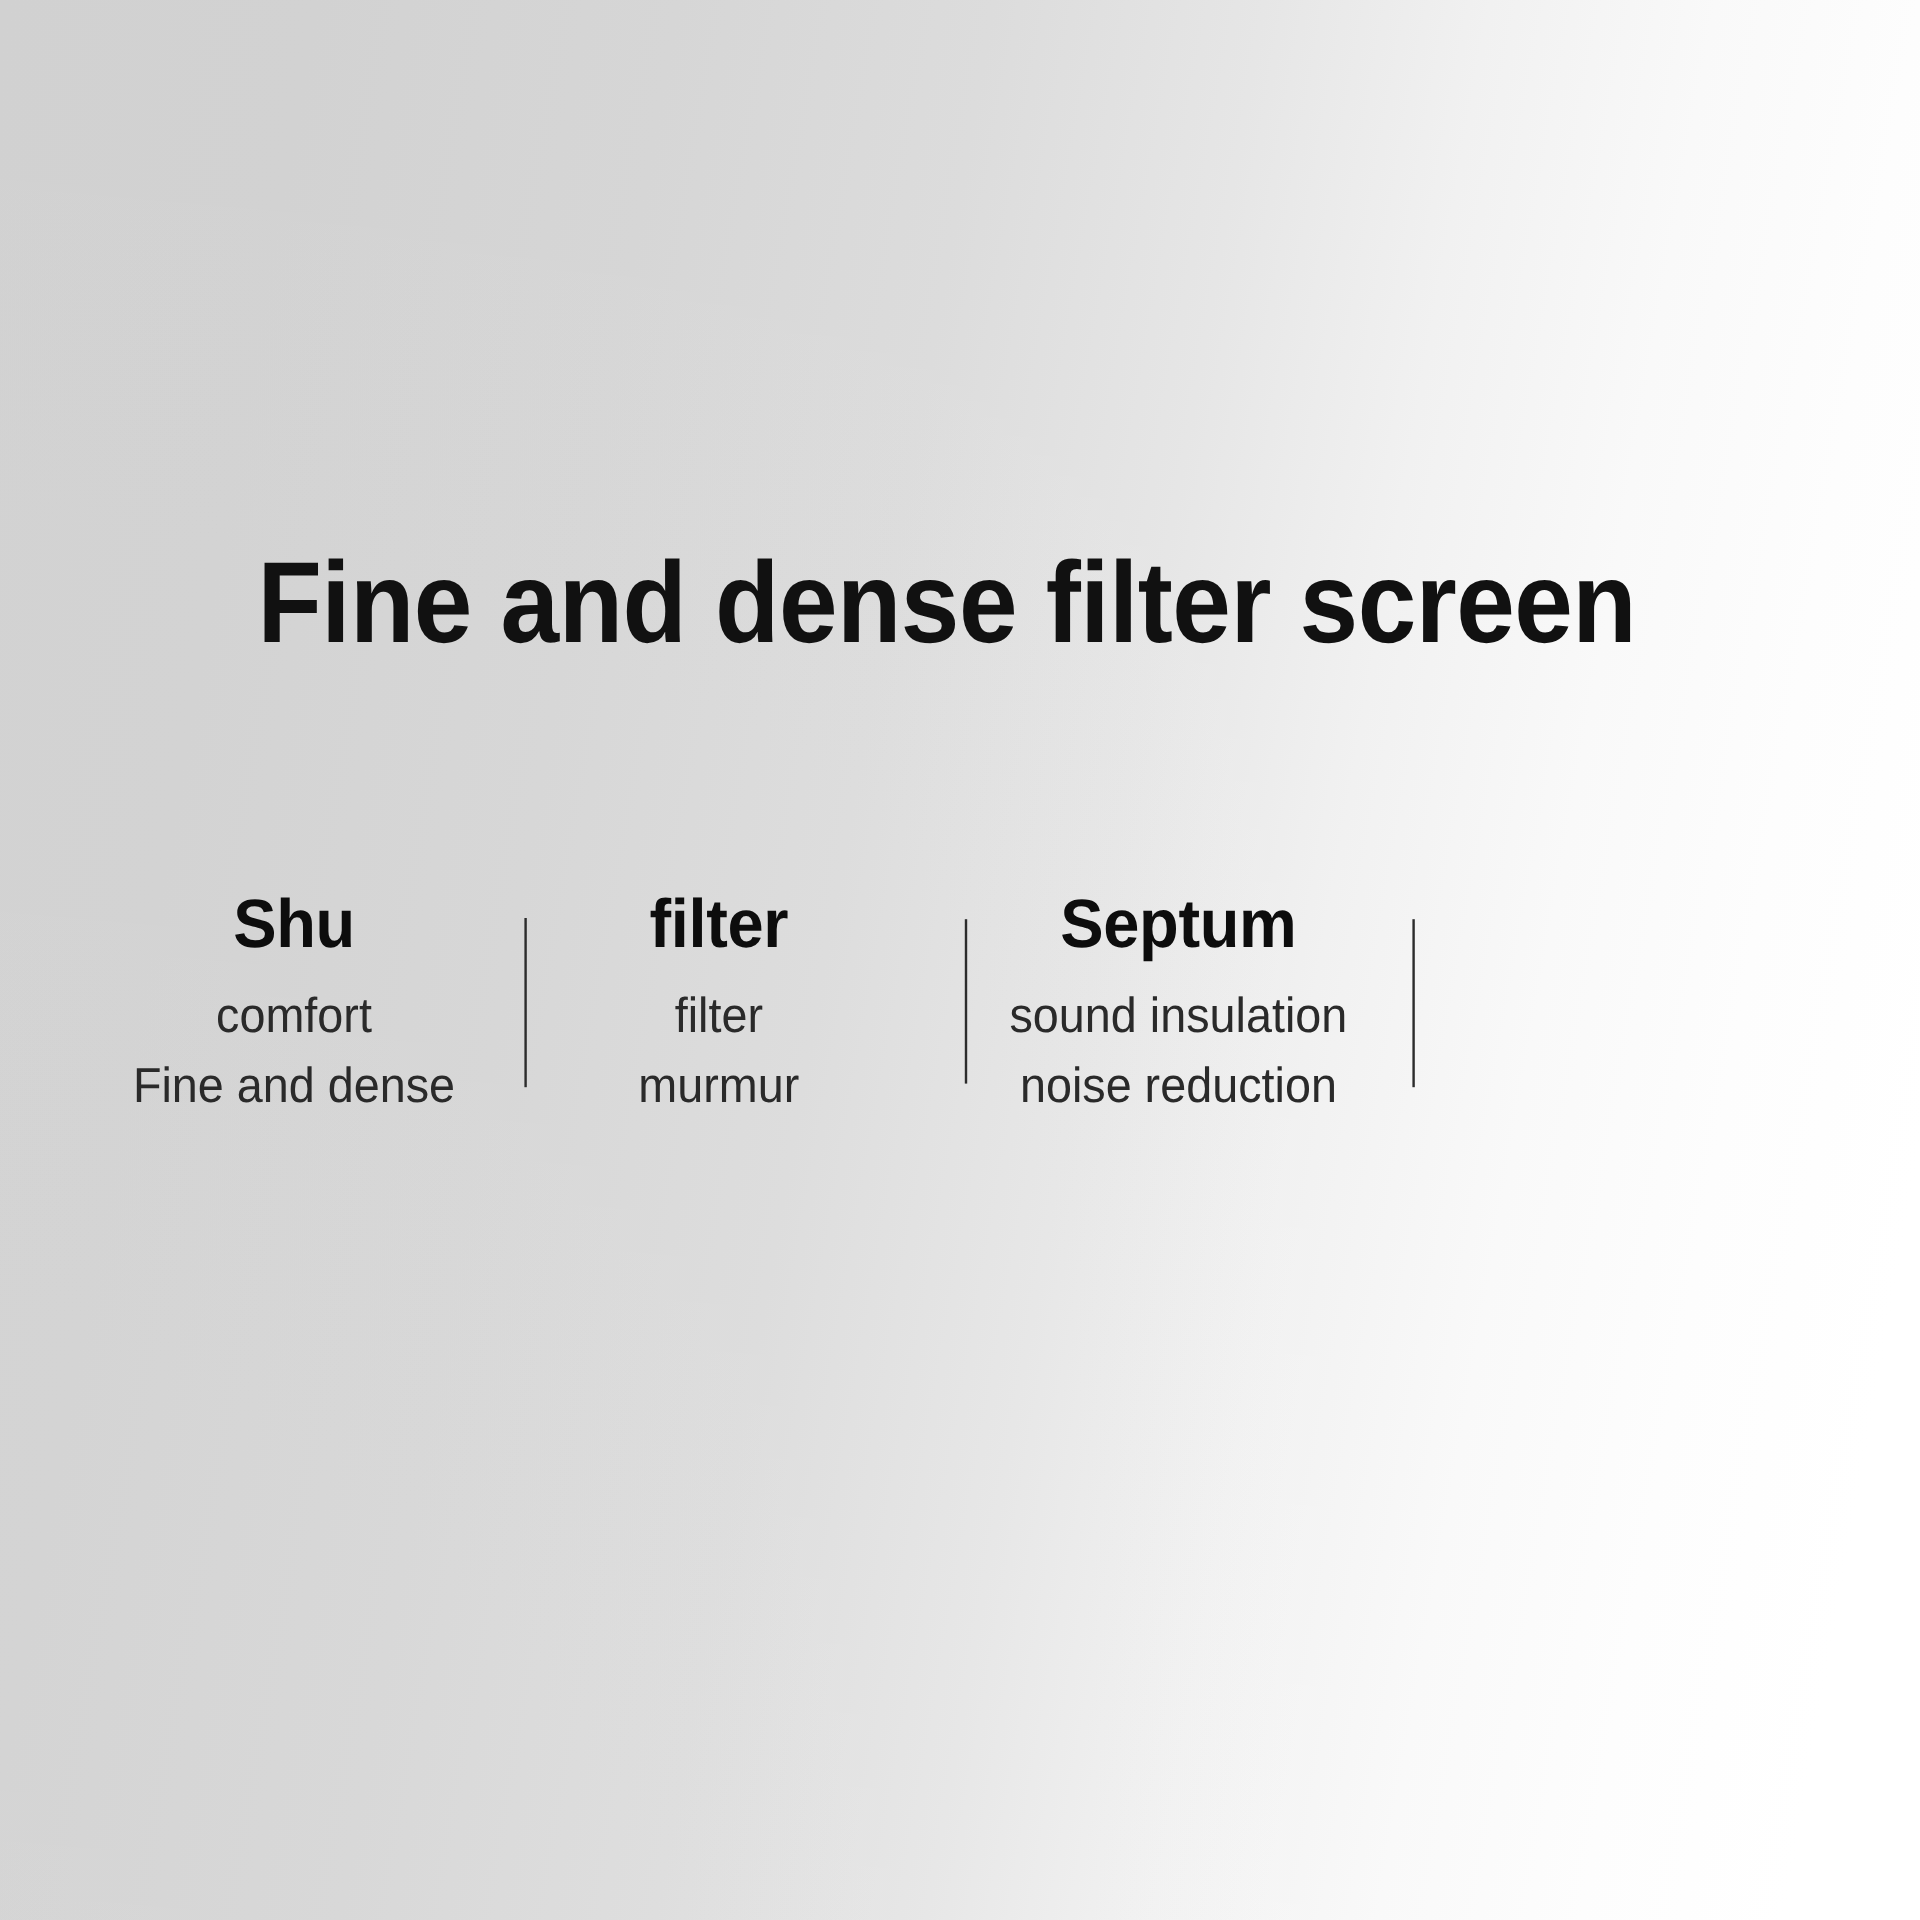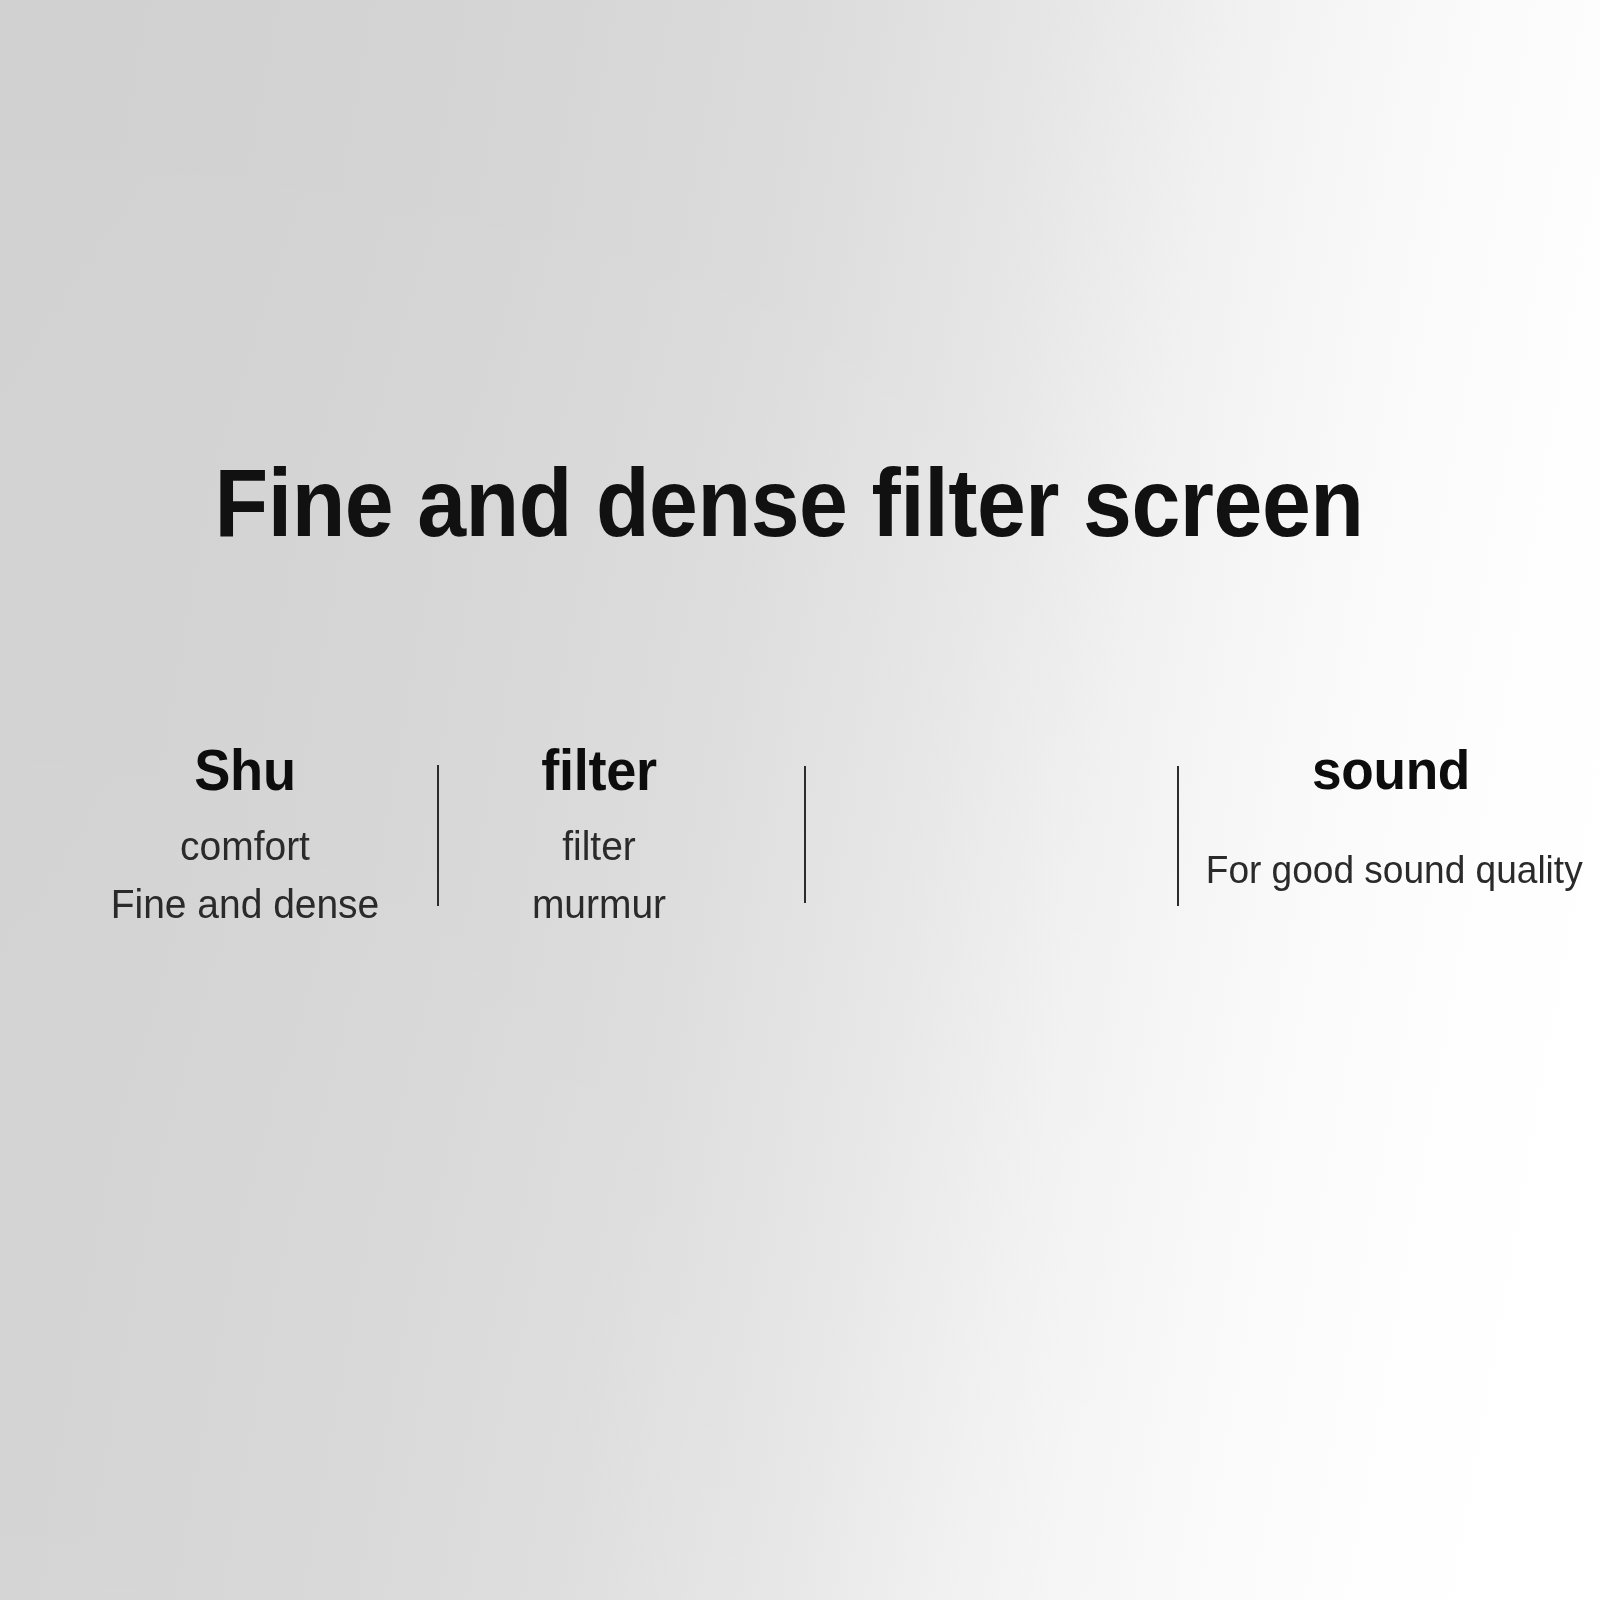--- a/index.html
+++ b/index.html
@@ -140,27 +140,28 @@
     </div>
 
     <div class="feature" id="feature-1">
       <div class="feat-head">filter</div>
       <div class="feat-body">
         <span class="ln">filter</span>
         <span class="ln">murmur</span>
       </div>
     </div>
 
-
-    <div class="feature" id="feature-3">
-      <div class="feat-head">sound</div>
+    <div class="feature" id="feature-2">
+      <div class="feat-head">Septum</div>
       <div class="feat-body">
-        <span class="ln">For good sound quality</span>
+        <span class="ln">sound insulation</span>
+        <span class="ln">noise reduction</span>
       </div>
     </div>
+
 
   </div>
 
   <div class="divider" id="divider-0"></div>
   <div class="divider" id="divider-1"></div>
   <div class="divider" id="divider-2"></div>
 
 </div>
 
 </body></html>

